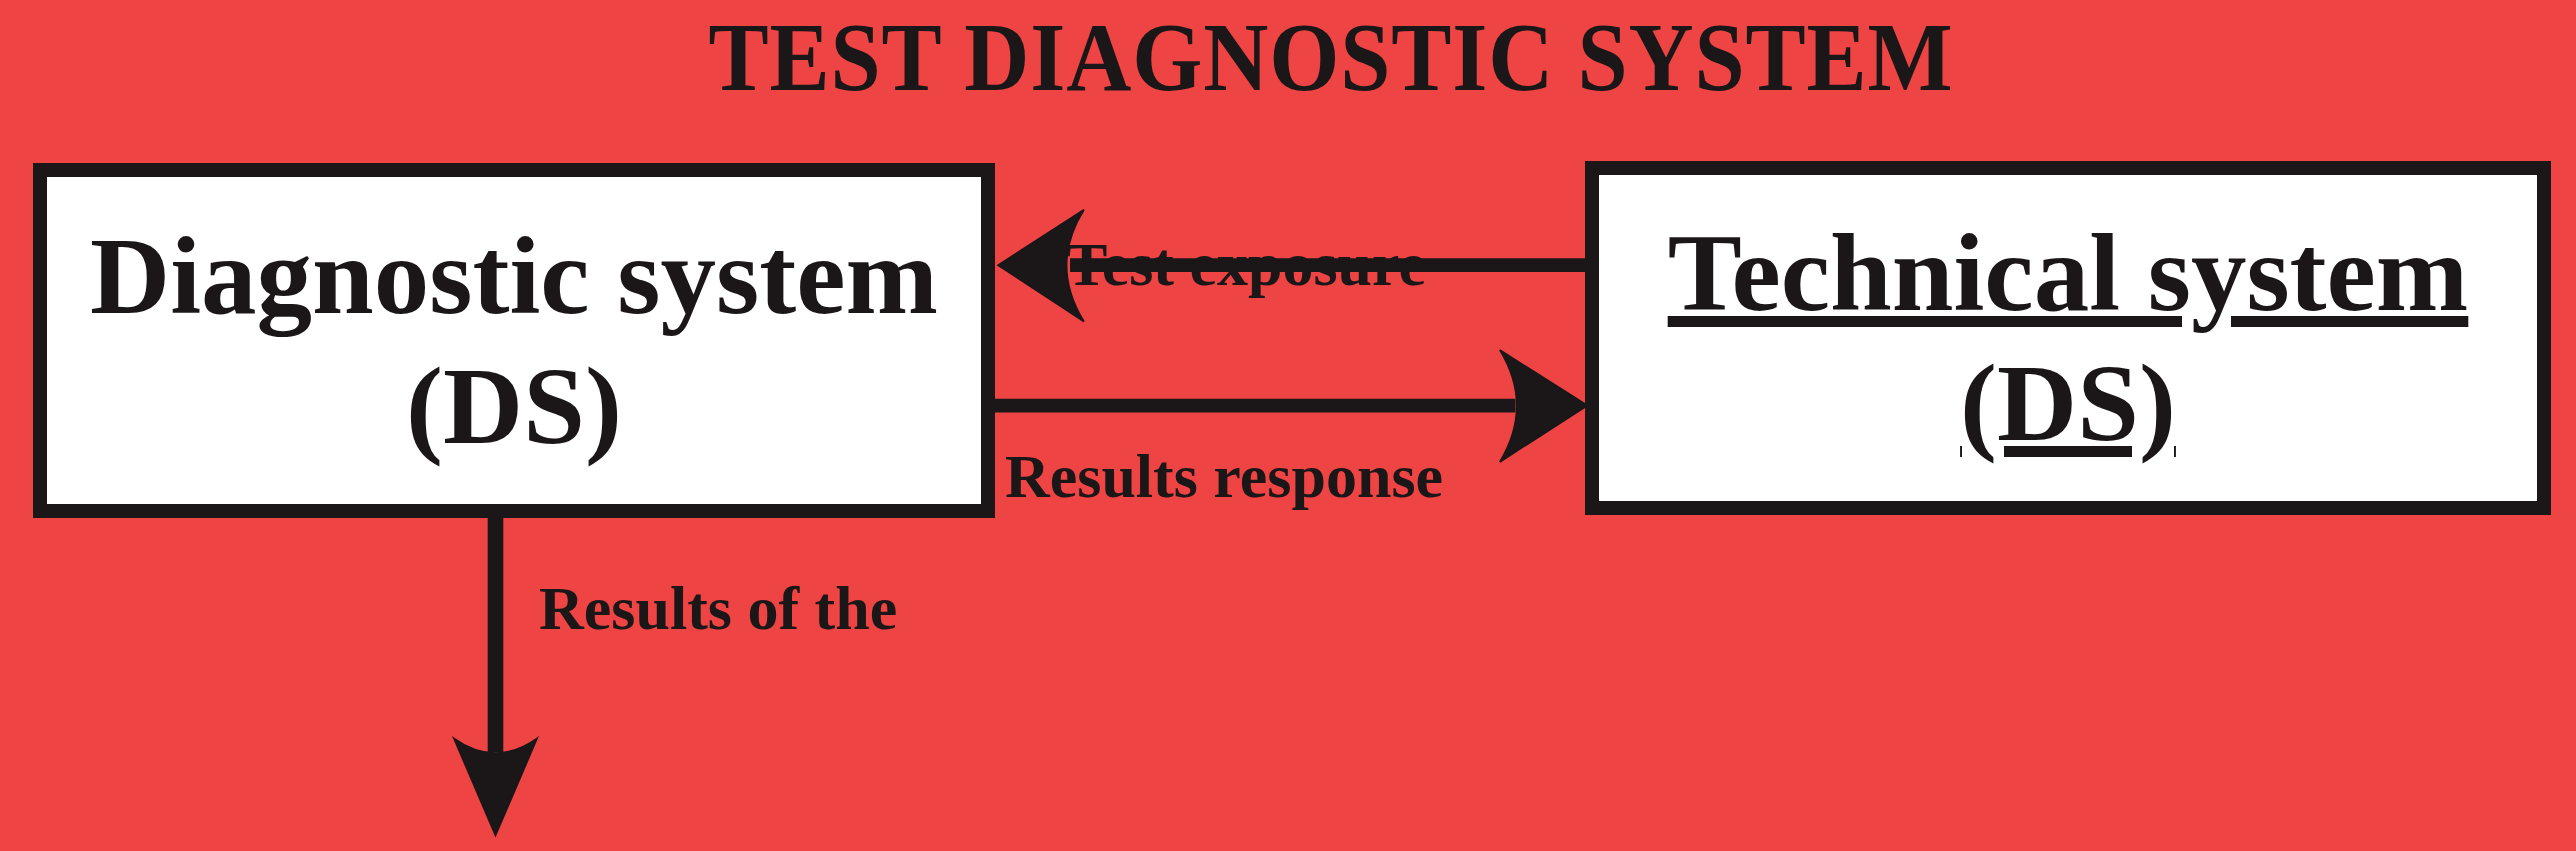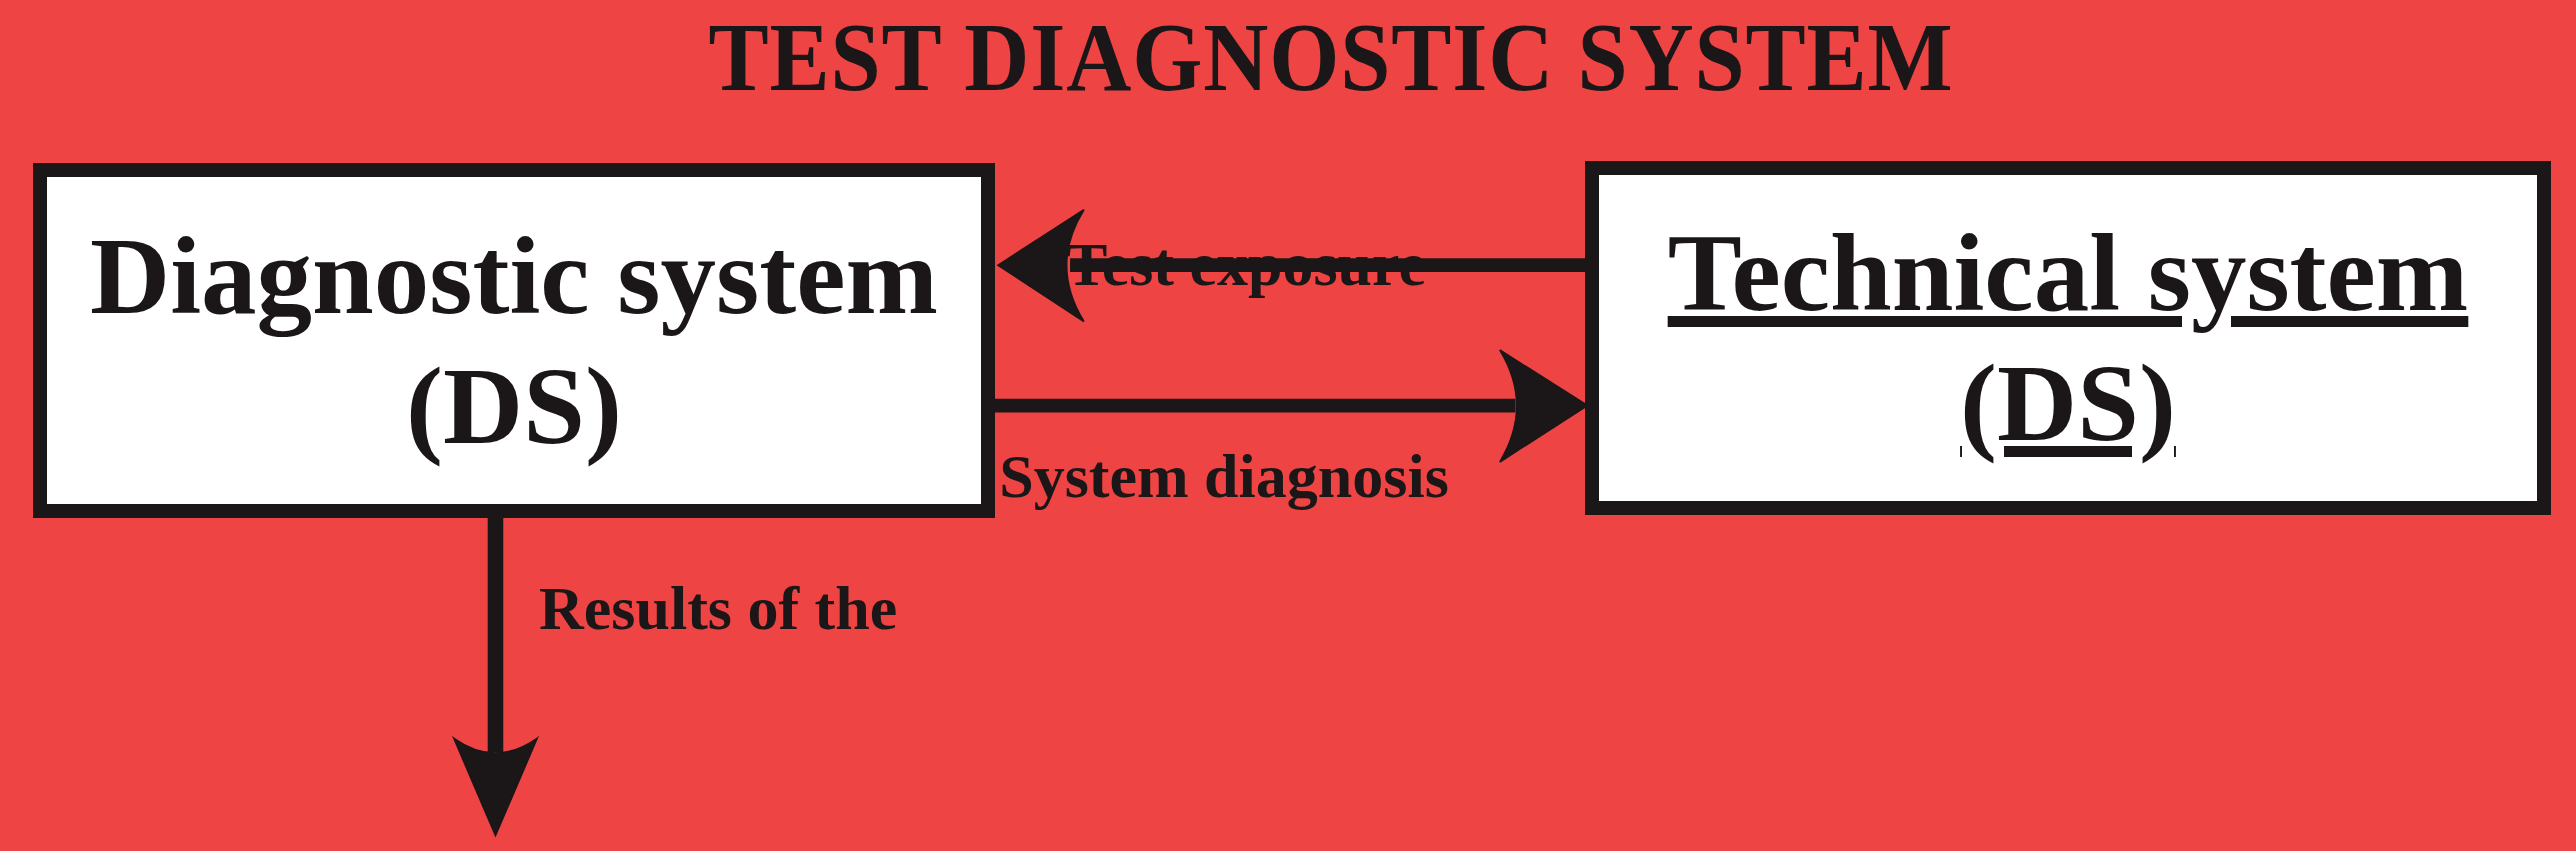--- a/index.html
+++ b/index.html
@@ -105,20 +105,20 @@
     </g>
 
     <g>
       <line x1="571" y1="590" x2="571" y2="868" stroke-width="18"></line>
       <path d="M 571 964 L 523 852 Q 571 886 619 852 Z" stroke-width="2"></path>
     </g>
   </svg>
 
   <div class="arrow-label label-test-exposure">Test exposure</div>
 
-  <div class="arrow-label label-system-response">System diagnosis</div>
+  <div class="arrow-label label-system-response">Results response</div>
 
   <div class="arrow-label label-results">
     <div>Results of the</div>
   </div>
 
 </div>
 
 
 </body></html>

